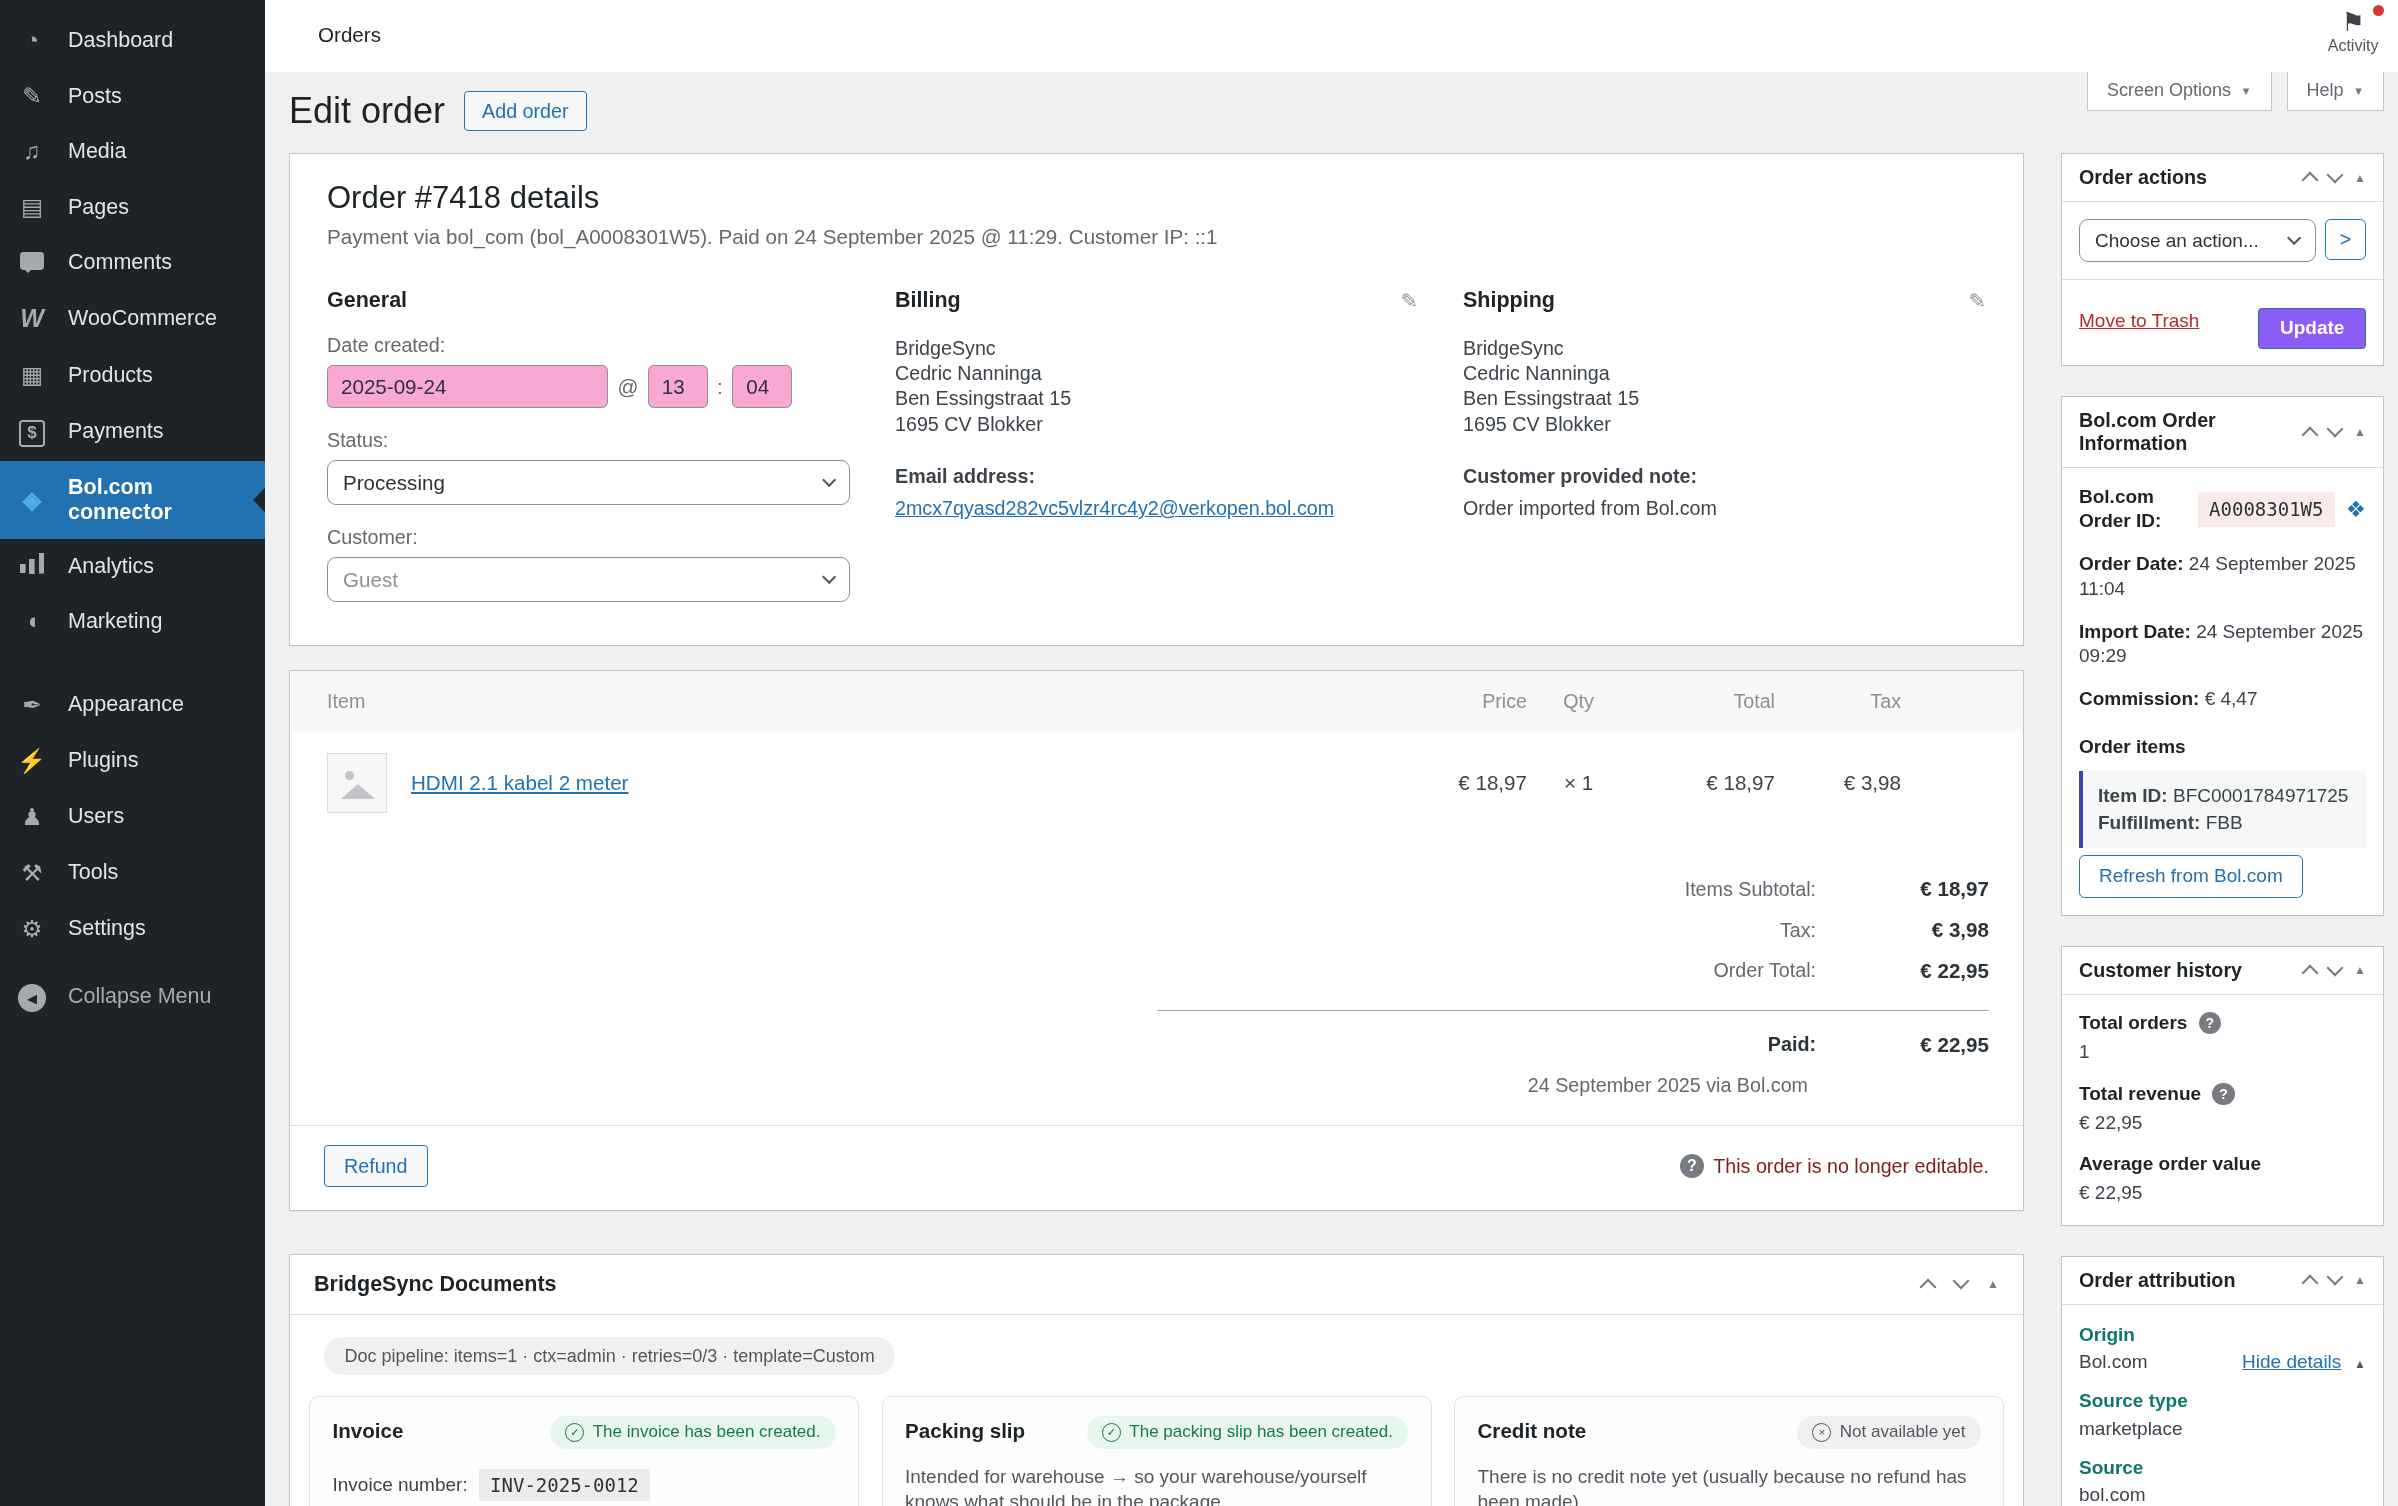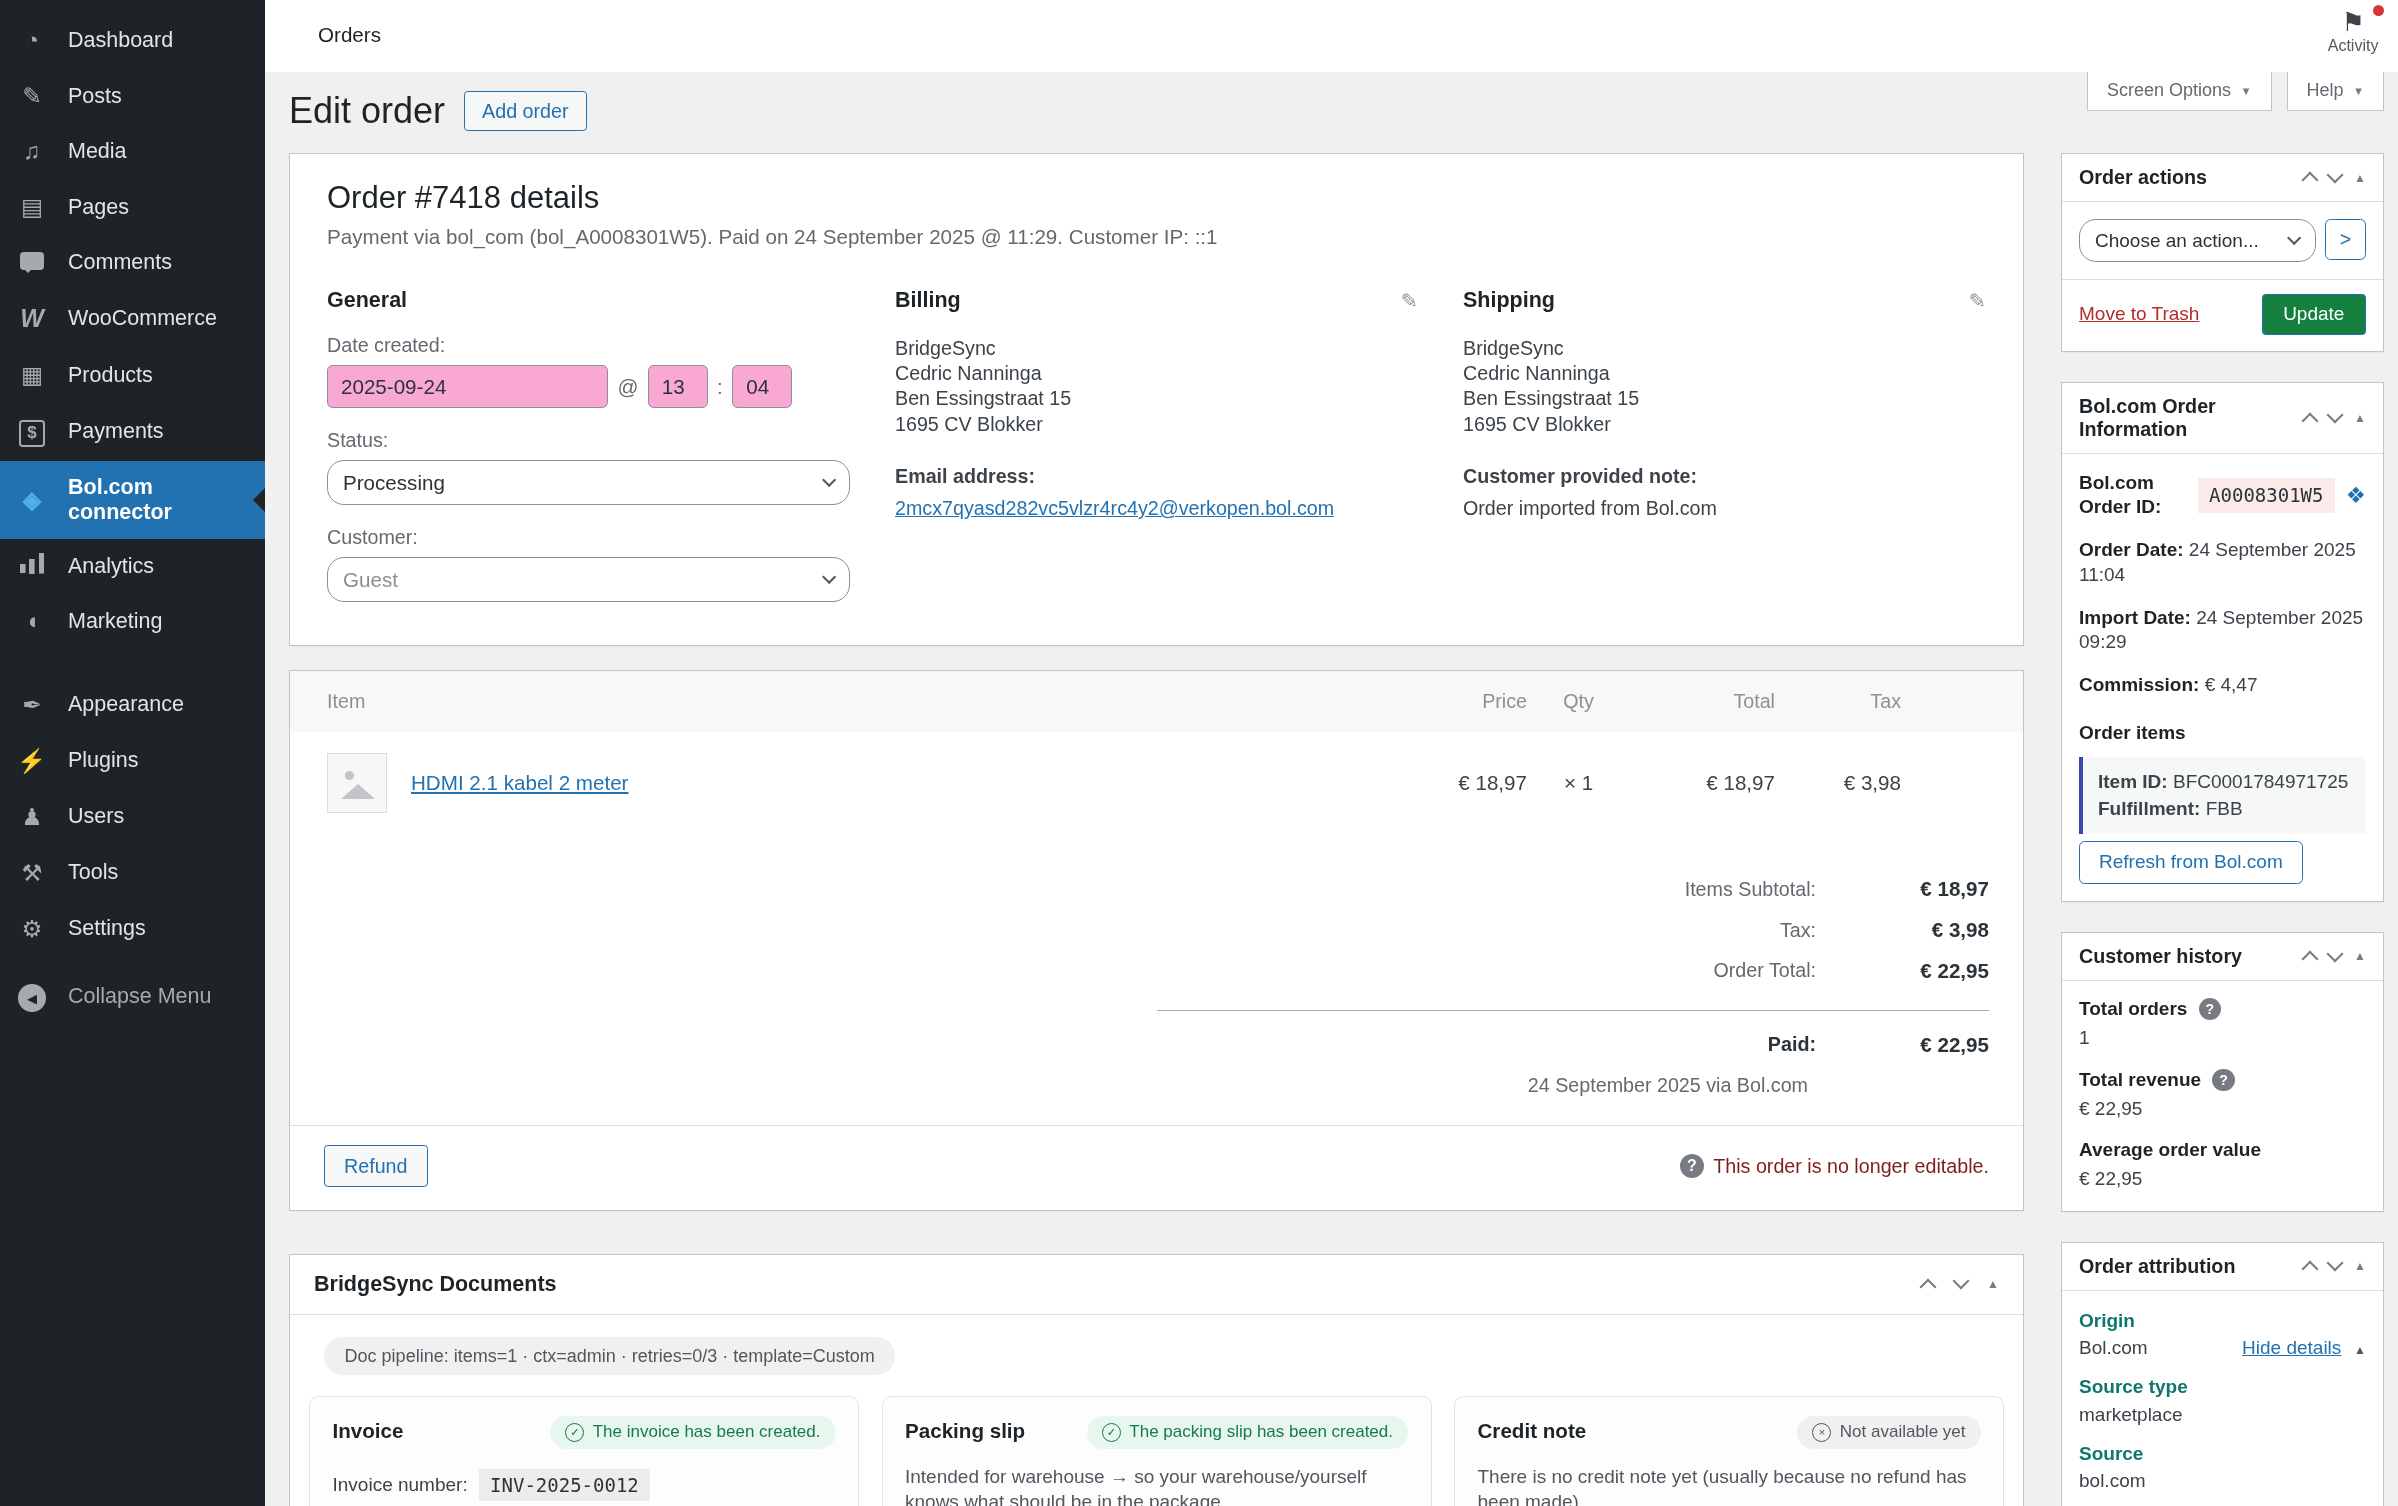--- a/index.html
+++ b/index.html
@@ -58,21 +58,21 @@
   .order-card h2 { font-size:31px; font-weight:400; color:#1d2327; }
   .order-card .meta { margin-top:9.4px; font-size:20.6px; color:#646970; }
   .cols { display:grid; grid-template-columns:1fr 1fr 1fr; gap:45px; margin-top:39px; }
   .col-head { display:flex; justify-content:space-between; align-items:center; }
   .col-head h3 { font-size:21.5px; font-weight:700; color:#1d2327; }
   .pencil { color:#8c8f94; font-size:20.6px; cursor:pointer; }
   .f-label { font-size:19.7px; color:#646970; margin:20.6px 0 8.4px; }
   .t-input { border:0.9px solid #8c8f94; border-radius:5.6px; height:43px; font-size:20.6px; color:#2c3338; padding:0 13px; font-family:"Liberation Sans",sans-serif; background:#f9a8d4; }
   .date-row { display:flex; align-items:center; gap:9.4px; font-size:20.6px; color:#646970; }
   .w-date { width:281px; } .w-time { width:60px; }
-  .select { border:0.9px solid #8c8f94; border-radius:17px; height:45px; display:flex; align-items:center; justify-content:space-between; padding:0 15px; font-size:20.6px; color:#2c3338; background:#fff; cursor:pointer; }
+  .select { border:0.9px solid #8c8f94; border-radius:9px; height:45px; display:flex; align-items:center; justify-content:space-between; padding:0 15px; font-size:20.6px; color:#2c3338; background:#fff; cursor:pointer; }
   .select.placeholder { color:#8c8f94; }
   .chev-dn { width:10.3px; height:10.3px; border-right:2.3px solid #50575e; border-bottom:2.3px solid #50575e; transform:rotate(45deg); margin-top:-5.6px; }
   .addr { margin-top:22.5px; font-size:19.7px; color:#3c434a; line-height:1.28; }
   .sub-label { margin-top:28px; font-size:19.7px; font-weight:700; color:#3c434a; }
   .email-link { display:inline-block; margin-top:9.4px; font-size:19.7px; color:#2271b1; }
   .note-text { margin-top:9.4px; font-size:19.7px; color:#3c434a; }
 
   
   .items-card { margin-top:24px; }
   .irow { display:grid; grid-template-columns:1fr 159px 103px 145px 126px 122px; align-items:center; }
@@ -127,21 +127,21 @@
   .right-col { position:absolute; left:2061px; top:153px; width:323px; display:flex; flex-direction:column; gap:30px; }
   .panel-head { display:flex; justify-content:space-between; align-items:center; padding:12px 17px; border-bottom:0.9px solid #dcdcde; }
   .panel-head h3 { font-size:19.7px; font-weight:700; color:#1d2327; }
   .panel-head .head-icons { gap:13px; }
   .panel-body { padding:17px; font-size:19px; color:#3c434a; }
   .oa-row { display:flex; gap:9.4px; }
   .oa-row .select { flex:1; height:43px; font-size:19px; }
   .btn-go { width:41px; height:41px; border:1.4px solid #2271b1; border-radius:5.6px; background:#fff; color:#2271b1; font-size:19.7px; cursor:pointer; }
   .oa-foot { border-top:0.9px solid #dcdcde; padding:14px 17px 16px; display:flex; justify-content:space-between; align-items:center; }
   .link-red { color:#b32d2e; font-size:19px; }
-  .btn-update { background:#15803d; border:0.9px solid #2271b1; color:#fff; border-radius:3.7px; padding:8.4px 20.6px; font-size:19px; font-weight:400; cursor:pointer; }
+  .btn-update { background:#8b5cf6; border:0.9px solid #2271b1; color:#fff; border-radius:3.7px; padding:8.4px 20.6px; font-size:19px; font-weight:700; cursor:pointer;margin-top:14px; }
 
   .bi-row { margin-bottom:18px; line-height:1.3; }
   .bi-row b { color:#1d2327; }
   .id-row { display:flex; align-items:center; gap:11.2px; }
   .code.pink { background:#fbeaea; }
   .tag-ic { color:#2271b1; font-size:22.5px; }
   .oi-head { font-weight:700; color:#1d2327; margin:24px 0 13px; }
   .oi-box { background:#f6f7f7; border-left:4.7px solid #3949ab; padding:11.2px 15px; line-height:1.45; }
   .refresh { margin-top:7px; }
 

